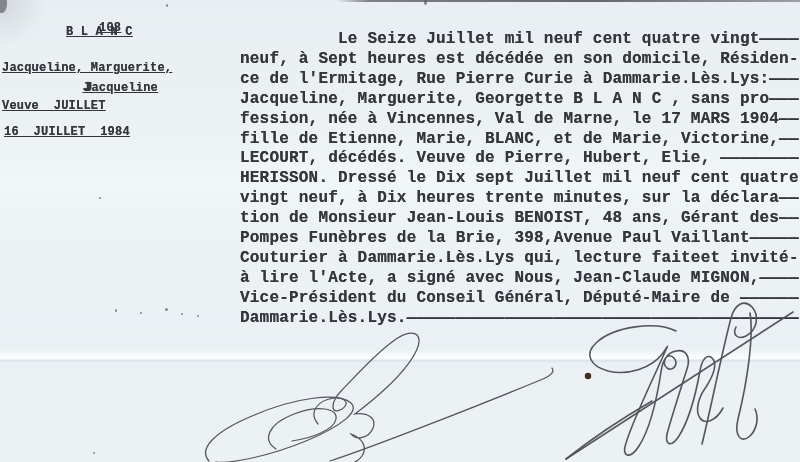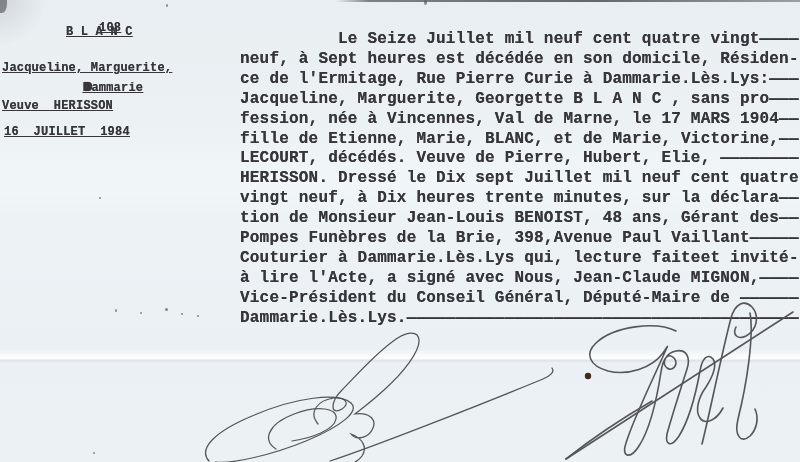--- a/index.html
+++ b/index.html
@@ -68,22 +68,22 @@
   <div class="speck" style="left:140px;top:312px;width:2px;height:2px;"></div>
   <div class="speck" style="left:165px;top:308px;width:3px;height:3px;"></div>
   <div class="speck" style="left:181px;top:313px;width:2px;height:2px;"></div>
   <div class="speck" style="left:197px;top:315px;width:2px;height:2px;"></div>
   <div class="speck" style="left:93px;top:452px;width:2px;height:2px;"></div>
 
   <div>
     <div class="mline pos-actnum">108</div>
     <div class="mline pos-surname">B L A N C</div>
     <div class="mline pos-names1">Jacqueline, Marguerite,</div>
-    <div class="mline pos-names2 overstrike">Dammarie</div>
-    <div class="mline pos-widow">Veuve  HERISSON</div>
+    <div class="mline pos-names2 overstrike">Jacqueline</div>
+    <div class="mline pos-widow">Veuve  JUILLET</div>
     <div class="mline pos-date">16  JUILLET  1984</div>
   </div>
 
   <div class="act-body"><div>          Le Seize Juillet mil neuf cent quatre vingt————</div><div>neuf, à Sept heures est décédée en son domicile, Résiden-</div><div>ce de l'Ermitage, Rue Pierre Curie à Dammarie.Lès.Lys:———</div><div>Jacqueline, Marguerite, Georgette B L A N C , sans pro———</div><div>fession, née à Vincennes, Val de Marne, le 17 MARS 1904——</div><div>fille de Etienne, Marie, BLANC, et de Marie, Victorine,——</div><div>LECOURT, décédés. Veuve de Pierre, Hubert, Elie, ————————</div><div>HERISSON. Dressé le Dix sept Juillet mil neuf cent quatre</div><div>vingt neuf, à Dix heures trente minutes, sur la déclara——</div><div>tion de Monsieur Jean-Louis BENOIST, 48 ans, Gérant des——</div><div>Pompes Funèbres de la Brie, 398,Avenue Paul Vaillant—————</div><div>Couturier à Dammarie.Lès.Lys qui, lecture faiteet invité-</div><div>à lire l'Acte, a signé avec Nous, Jean-Claude MIGNON,————</div><div>Vice-Président du Conseil Général, Député-Maire de ——————</div><div>Dammarie.Lès.Lys.————————————————————————————————————————</div></div>
 
   <svg class="signatures" width="800" height="462" viewBox="0 0 800 462">
     <g fill="none" style="stroke:var(--signature_ink);" stroke-width="1.25" stroke-linecap="round">
       <path d="M209,461 C198,449 214,432 252,416 C296,397 338,392 351,403 C360,411 342,426 306,441 C272,455 232,464 216,462"></path>
       <path d="M276,449 C262,440 268,424 294,414 C318,405 338,408 336,419 C334,430 312,438 292,441"></path>
       <path d="M318,424 C308,412 318,400 334,398 C346,397 350,404 342,409 C330,416 330,402 342,390 C354,378 372,357 392,342 C406,331 418,330 419,340 C420,351 404,372 384,390 C371,402 360,410 355,414 C367,412 377,418 373,428 C369,438 356,441 351,434 C362,438 368,447 362,456 C357,463 348,466 342,464"></path>

